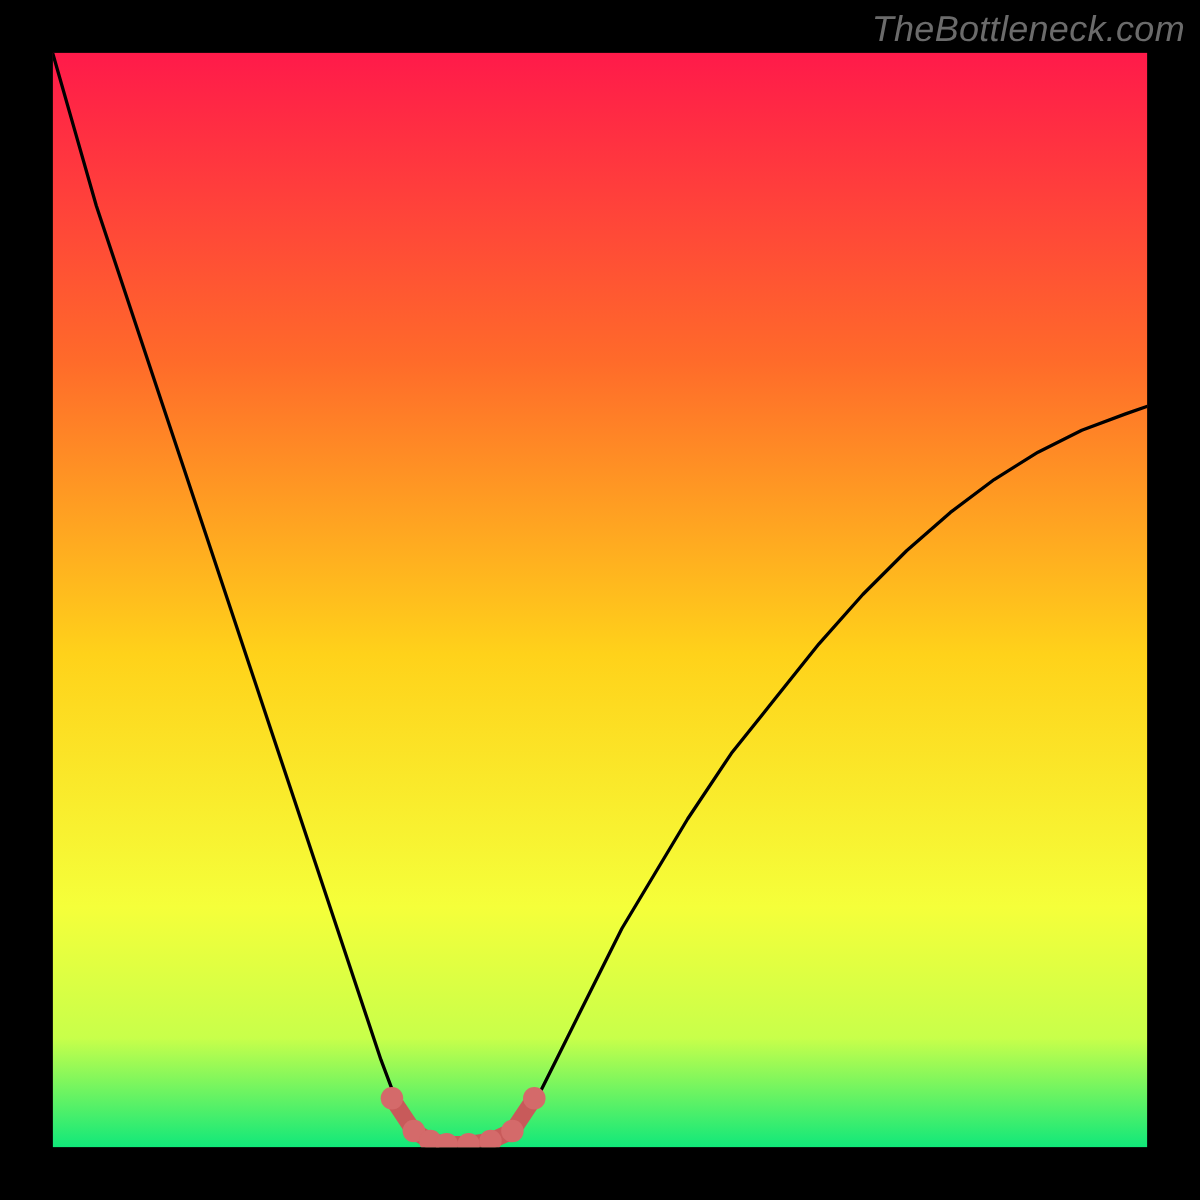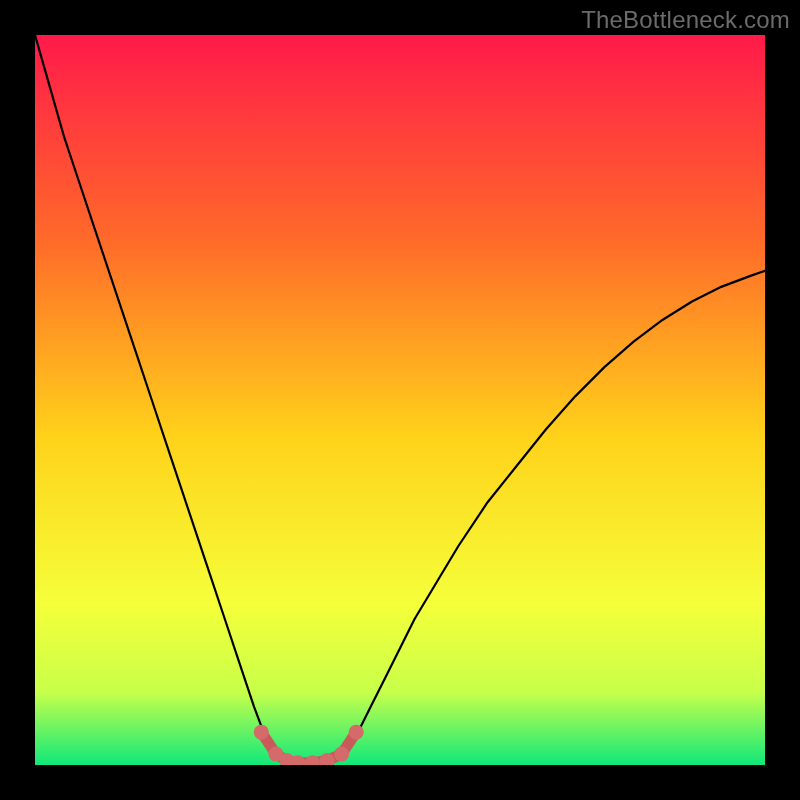--- a/index.html
+++ b/index.html
@@ -11,20 +11,21 @@
     overflow: hidden;
     font-family: Arial, Helvetica, sans-serif;
   }
   .frame {
     position: absolute;
     top: 0;
     left: 0;
     width: 800px;
     height: 800px;
     background: #000000;
+    font-style: italic;
   }
   .plot {
     position: absolute;
     top: 35px;
     left: 35px;
     width: 730px;
     height: 730px;
     overflow: hidden;
   }
   .watermark {

